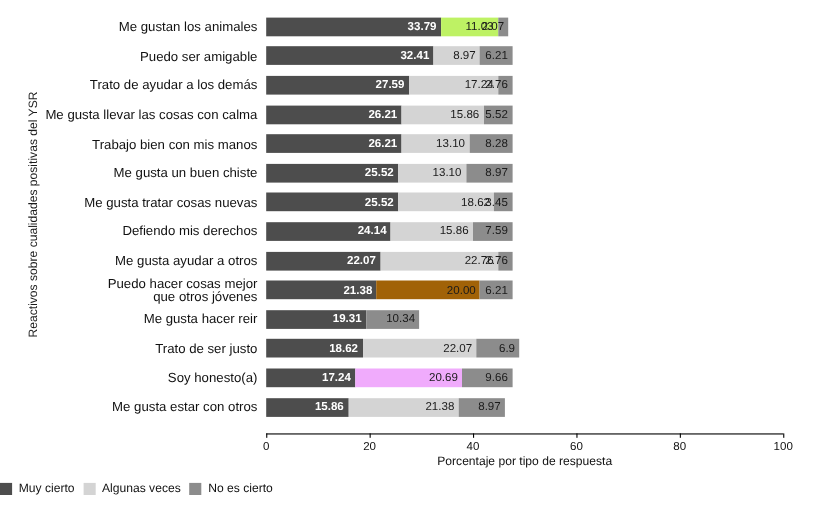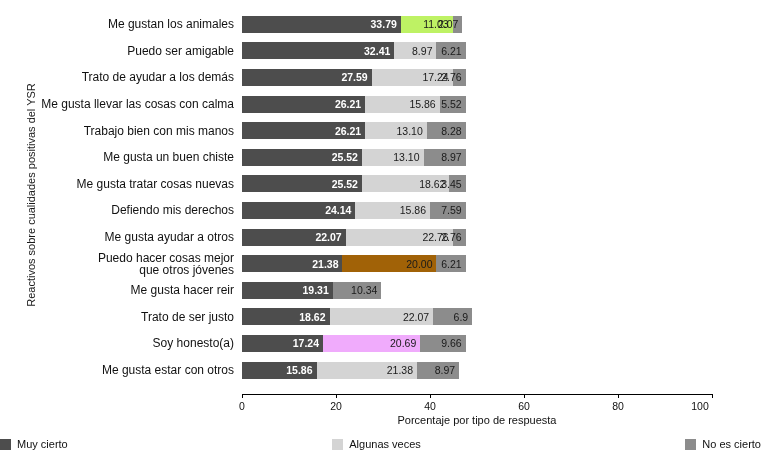--- a/index.html
+++ b/index.html
@@ -137,23 +137,23 @@
     font-size: 11px;
     color: #111111;
   }
   
   .legend {
     position: absolute;
     left: 0;
     top: 438px;
     width: 761px;
     display: flex;
-    justify-content: space-between;
+    justify-content: flex-start;
     align-items: center;
-    gap: 34px;
+    gap: 8px;
   }
   .legend-item {
     display: flex;
     align-items: center;
     gap: 6px;
     font-size: 11px;
     color: #111111;
   }
   .swatch {
     width: 11px;
@@ -401,21 +401,21 @@
       <div class="xtick-label" style="left: 0px;">0</div>
       <div class="xtick" style="left: 94px;"></div>
       <div class="xtick-label" style="left: 94px;">20</div>
       <div class="xtick" style="left: 188px;"></div>
       <div class="xtick-label" style="left: 188px;">40</div>
       <div class="xtick" style="left: 282px;"></div>
       <div class="xtick-label" style="left: 282px;">60</div>
       <div class="xtick" style="left: 376px;"></div>
       <div class="xtick-label" style="left: 376px;">80</div>
       <div class="xtick" style="left: 470px;"></div>
-      <div class="xtick-label" style="left: 458px;">100</div>
+      <div class="xtick-label" style="left: 470px;">100</div>
     </div>
   <div class="xlabel">Porcentaje por tipo de respuesta</div>
 
   <div class="legend" id="legend">
       <div class="legend-item">
         <span class="swatch" style="background: rgb(77, 77, 77);"></span>
         <span>Muy cierto</span>
       </div>
       <div class="legend-item">
         <span class="swatch" style="background: rgb(212, 212, 212);"></span>

